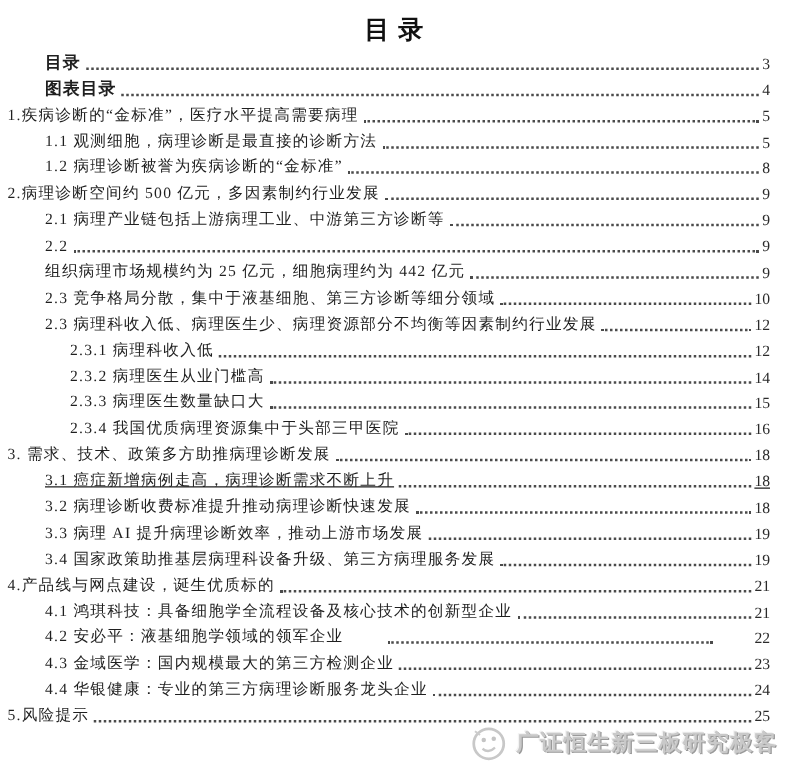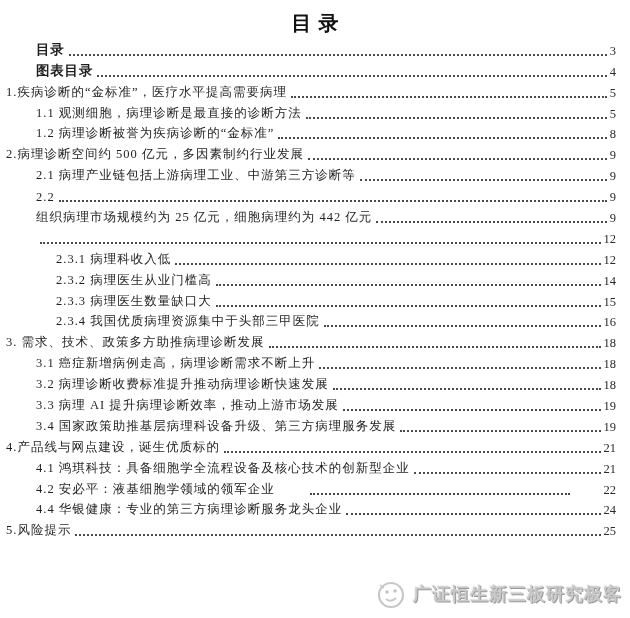--- a/index.html
+++ b/index.html
@@ -85,20 +85,26 @@
       <span class="t">2.2</span>
       <span class="leader"></span>
       <span class="pg">9</span>
     </div>
     <div class="row" style="padding-left: 33px;">
       <span class="t">组织病理市场规模约为 25 亿元，细胞病理约为 442 亿元</span>
       <span class="leader"></span>
       <span class="pg">9</span>
     </div>
     <div class="row" style="padding-left: 33px;">
+      <span class="t">2.3 竞争格局分散，集中于液基细胞、第三方诊断等细分领域</span>
+      <span class="leader"></span>
+      <span class="pg">10</span>
+    </div>
+    <div class="row" style="padding-left: 33px;">
+      <span class="t">2.3 病理科收入低、病理医生少、病理资源部分不均衡等因素制约行业发展</span>
       <span class="leader"></span>
       <span class="pg">12</span>
     </div>
     <div class="row" style="padding-left: 53px;">
       <span class="t">2.3.1 病理科收入低</span>
       <span class="leader"></span>
       <span class="pg">12</span>
     </div>
     <div class="row" style="padding-left: 53px;">
       <span class="t">2.3.2 病理医生从业门槛高</span>
@@ -113,21 +119,21 @@
     <div class="row" style="padding-left: 53px;">
       <span class="t">2.3.4 我国优质病理资源集中于头部三甲医院</span>
       <span class="leader"></span>
       <span class="pg">16</span>
     </div>
     <div class="row" style="padding-left: 3px;">
       <span class="t">3. 需求、技术、政策多方助推病理诊断发展</span>
       <span class="leader"></span>
       <span class="pg">18</span>
     </div>
-    <div class="row" style="padding-left: 33px;">
+    <div class="row" style="padding-left: 33px; text-decoration: underline;">
       <span class="t">3.1 癌症新增病例走高，病理诊断需求不断上升</span>
       <span class="leader"></span>
       <span class="pg">18</span>
     </div>
     <div class="row" style="padding-left: 33px;">
       <span class="t">3.2 病理诊断收费标准提升推动病理诊断快速发展</span>
       <span class="leader"></span>
       <span class="pg">18</span>
     </div>
     <div class="row" style="padding-left: 33px;">
@@ -149,20 +155,25 @@
       <span class="t">4.1 鸿琪科技：具备细胞学全流程设备及核心技术的创新型企业</span>
       <span class="leader"></span>
       <span class="pg">21</span>
     </div>
     <div class="row" style="padding-left: 33px; gap: 31px;">
       <span class="t">4.2 安必平：液基细胞学领域的领军企业</span>
       <span class="leader"></span>
       <span class="pg">22</span>
     </div>
     <div class="row" style="padding-left: 33px;">
+      <span class="t">4.3 金域医学：国内规模最大的第三方检测企业</span>
+      <span class="leader"></span>
+      <span class="pg">23</span>
+    </div>
+    <div class="row" style="padding-left: 33px;">
       <span class="t">4.4 华银健康：专业的第三方病理诊断服务龙头企业</span>
       <span class="leader"></span>
       <span class="pg">24</span>
     </div>
     <div class="row" style="padding-left: 3px;">
       <span class="t">5.风险提示</span>
       <span class="leader"></span>
       <span class="pg">25</span>
     </div>
   </div>

